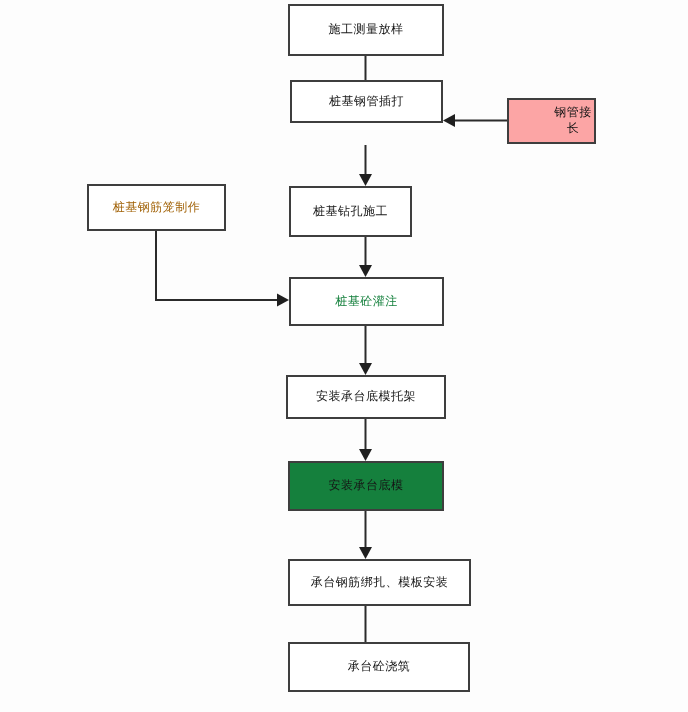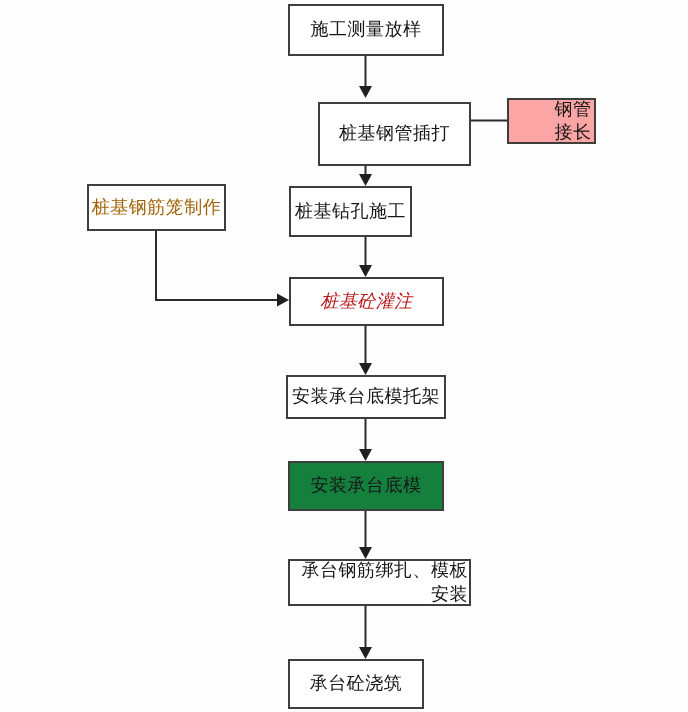--- a/index.html
+++ b/index.html
@@ -22,35 +22,35 @@
     width: 688px;
     height: 712px;
   }
   .flow-node {
     position: absolute;
     box-sizing: border-box;
     display: flex;
     align-items: center;
     justify-content: center;
     text-align: center;
-    font-size: 18px;
+    font-size: 12px;
     line-height: 1.3;
     letter-spacing: 0.5px;
     padding: 0 1px;
   }
   .n-survey        { left: 288px; top: 4px;   width: 156px; height: 52px; }
-  .n-pipe-driving  { left: 290px; top: 102px;  width: 153px; height: 64px; margin-left: 28px; }
+  .n-pipe-driving  { left: 290px; top: 80px;  width: 153px; height: 43px; }
   .n-pipe-extend   { left: 507px; top: 98px;  width: 89px;  height: 46px; }
   .n-drilling      { left: 289px; top: 186px; width: 123px; height: 51px; }
   .n-rebar-cage    { left: 87px;  top: 184px; width: 139px; height: 47px; }
   .n-pile-concrete { left: 289px; top: 277px; width: 155px; height: 49px; }
   .n-cap-bracket   { left: 286px; top: 375px; width: 160px; height: 44px; }
   .n-cap-formwork  { left: 288px; top: 461px; width: 156px; height: 50px; }
   .n-cap-rebar     { left: 288px; top: 559px; width: 183px; height: 47px; text-align: right; }
-  .n-cap-pour      { left: 288px; top: 659px; width: 136px; height: 50px; }
+  .n-cap-pour      { left: 288px; top: 642px; width: 182px; height: 50px; }
 </style>
 </head>
 <body>
 
 <div class="canvas" style="background: rgb(253, 253, 253);">
 
   <svg class="connector-layer" width="688" height="712" viewBox="0 0 688 712" xmlns="http://www.w3.org/2000/svg">
     <g stroke="#2b2b2b" stroke-width="2" fill="#1f1f1f">
 
       <g>
@@ -113,21 +113,21 @@
   </div>
 
   <div class="flow-node n-drilling" style="background: rgb(255, 255, 255); border: 2px solid rgb(62, 62, 62); color: rgb(22, 22, 22);">
     <span>桩基钻孔施工</span>
   </div>
 
   <div class="flow-node n-rebar-cage" style="background: rgb(255, 255, 255); border: 2px solid rgb(62, 62, 62); color: #a16207;">
     <span>桩基钢筋笼制作</span>
   </div>
 
-  <div class="flow-node n-pile-concrete" style="background: rgb(255, 255, 255); border: 2px solid rgb(62, 62, 62); color: #b91c1c; font-style: italic;">
+  <div class="flow-node n-pile-concrete" style="background: rgb(255, 255, 255); border: 2px solid rgb(62, 62, 62); color: #15803d;">
     <span>桩基砼灌注</span>
   </div>
 
   <div class="flow-node n-cap-bracket" style="background: rgb(255, 255, 255); border: 2px solid rgb(62, 62, 62); color: rgb(22, 22, 22);">
     <span>安装承台底模托架</span>
   </div>
 
   <div class="flow-node n-cap-formwork" style="background: #15803d; border: 2px solid rgb(62, 62, 62); color: rgb(22, 22, 22);">
     <span>安装承台底模</span>
   </div>

